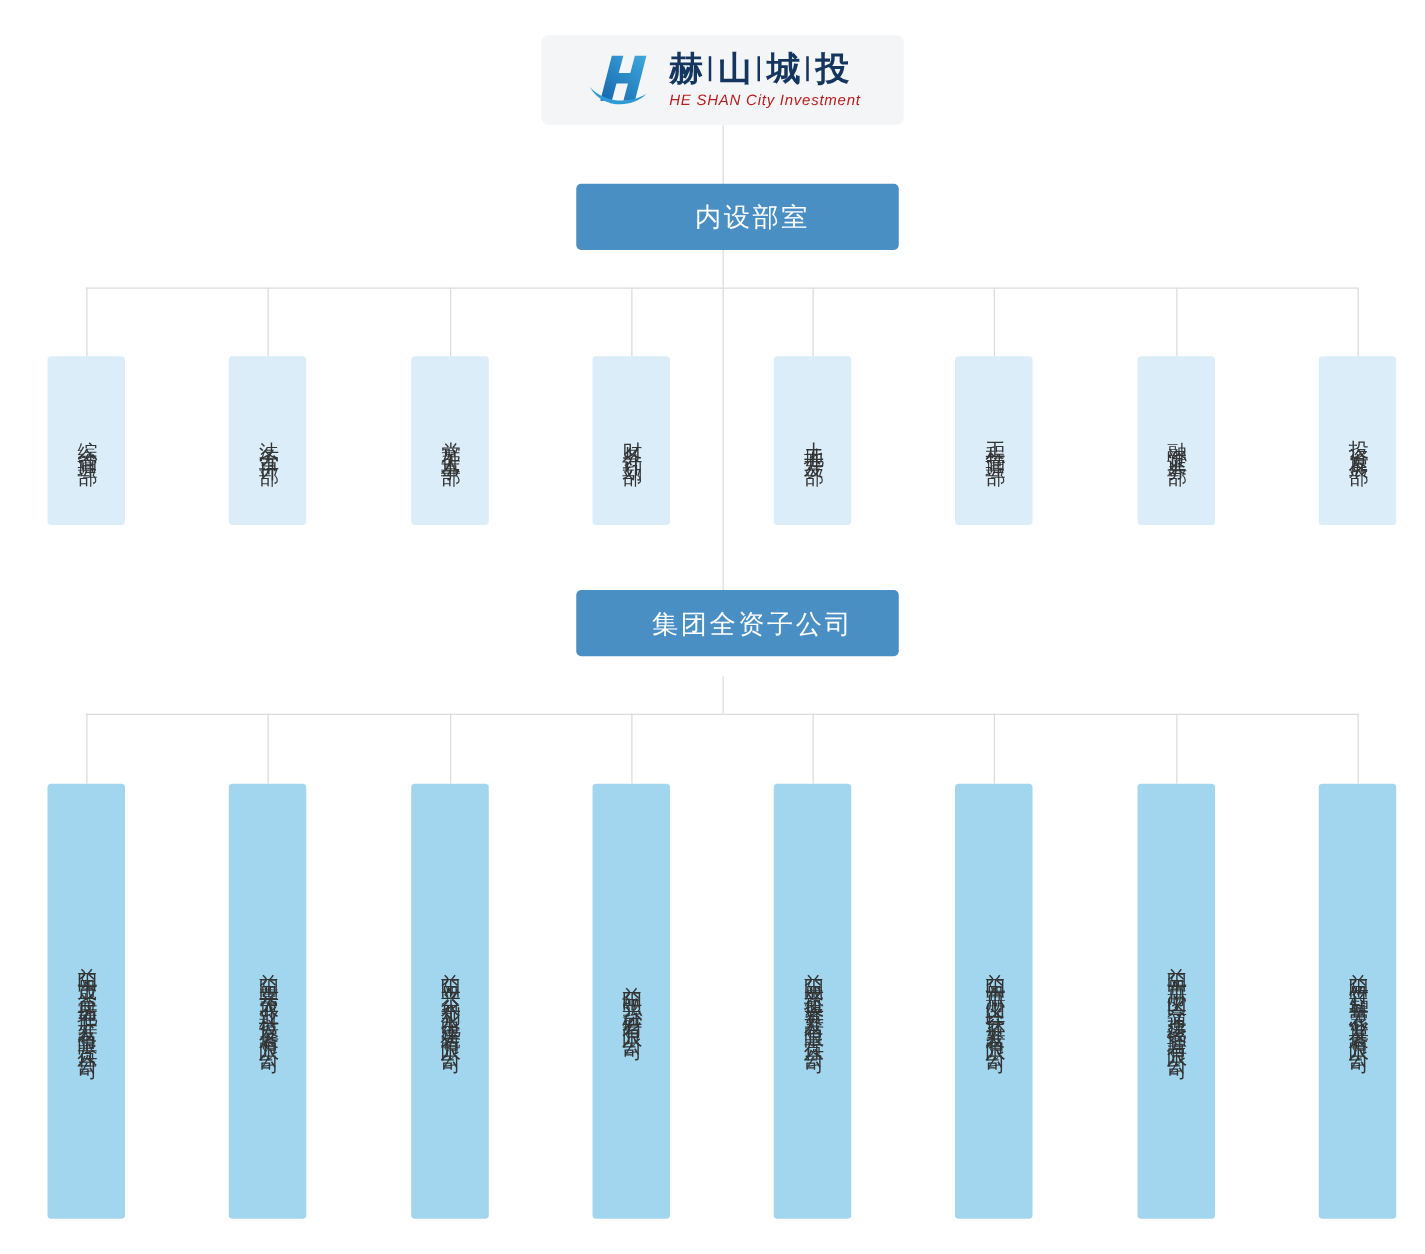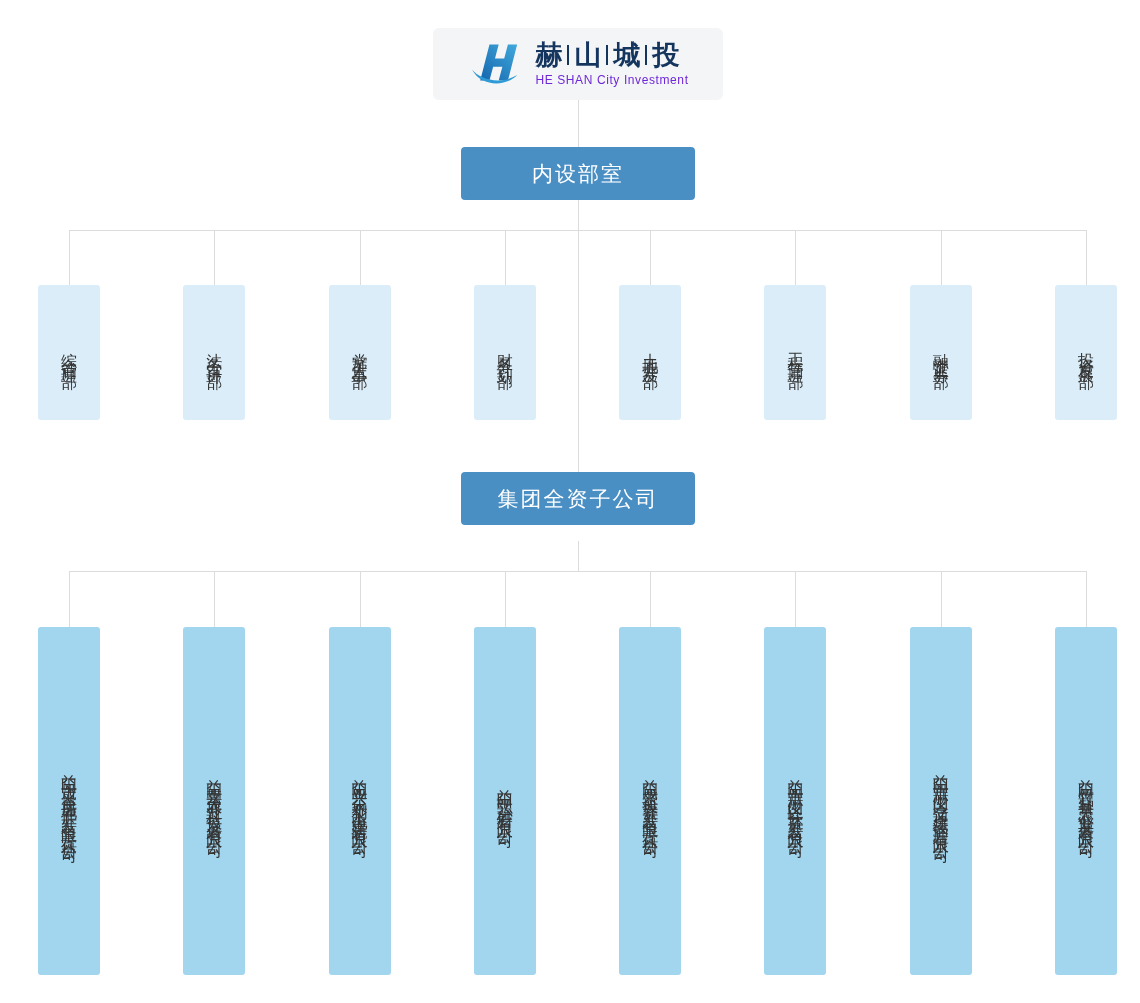--- a/index.html
+++ b/index.html
@@ -5,25 +5,25 @@
   html,body{margin:0;padding:0;background:#fff;font-family:"Liberation Sans","DejaVu Sans",sans-serif;}
   .canvas{position:relative;width:1140px;height:1003px;background:#ffffff;overflow:hidden;}
 
   
   .logo-box{position:absolute;left:433px;top:28px;width:290px;height:72px;background:#f4f5f6;border-radius:6px;
             display:flex;align-items:center;justify-content:center;gap:12px;}
   .logo-icon{width:56px;height:48px;flex:0 0 auto;}
   .logo-text{display:flex;flex-direction:column;align-items:flex-start;}
   .logo-title{display:flex;align-items:center;font-size:27px;font-weight:bold;color:#14355e;line-height:1;}
   .logo-title .tdiv{width:2px;height:20px;background:#14355e;margin:0 5px;display:inline-block;}
-  .logo-subtitle{font-size:12px;color:#6d28d9;letter-spacing:0.6px;margin-top:4px;}
+  .logo-subtitle{font-size:12px;color:#b91c1c;letter-spacing:0.6px;margin-top:4px;font-style:italic;}
 
   
   .hdr{position:absolute;left:461px;width:234px;height:53px;background:#4a8fc4;color:#ffffff;
-       font-size:21px;letter-spacing:2px;display:flex;align-items:center;justify-content:center;border-radius:4px;}
+       font-size:21px;letter-spacing:2px;display:flex;align-items:center;justify-content:center;border-radius:4px;padding-left:24px;}
   .hdr.depts-hdr{top:147px;}
   .hdr.subs-hdr{top:472px;}
 
   
   .vline{position:absolute;width:1px;background:#dcdcdc;left:578px;}
   .seg1{top:100px;height:47px;}
   .seg2{top:200px;height:288px;}
   .seg3{top:541px;height:30px;}
   .hline{position:absolute;height:1px;background:#dcdcdc;left:69px;width:1017px;}
   .hline1{top:230px;}

